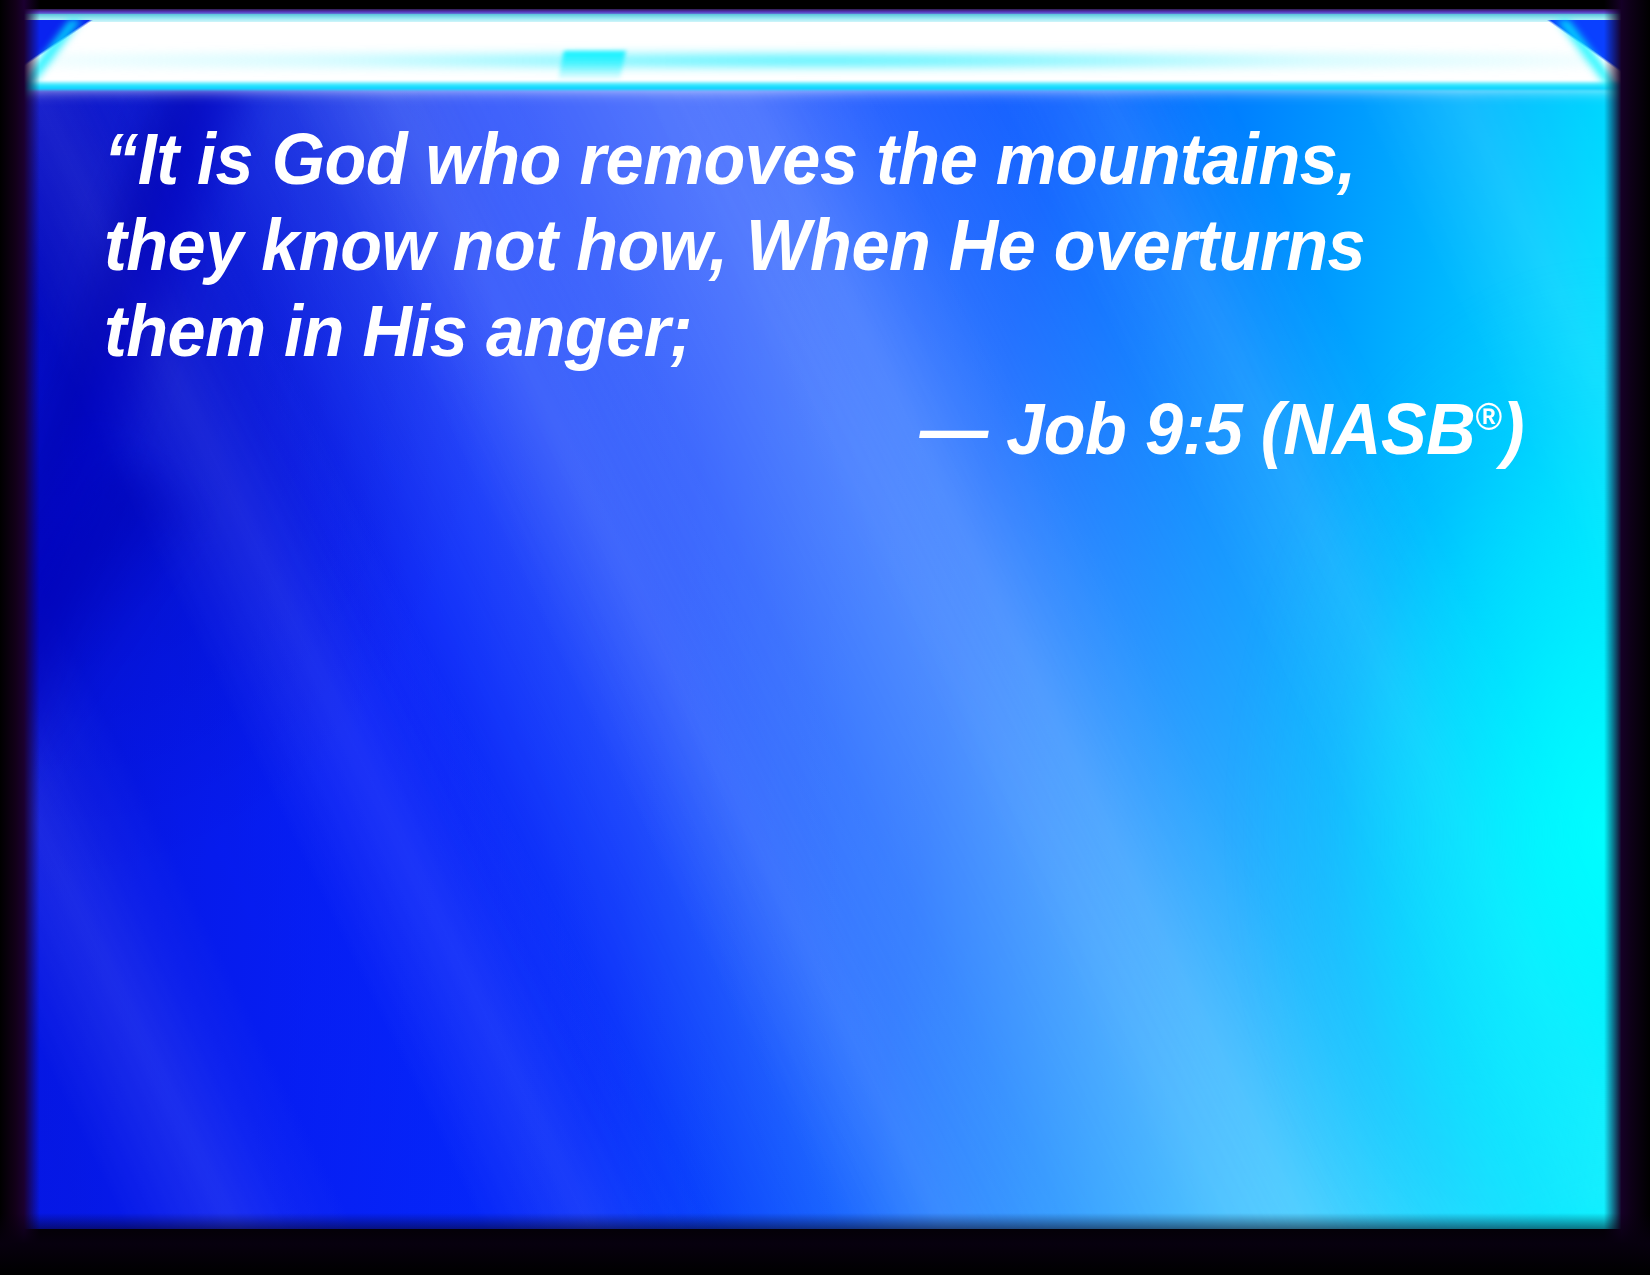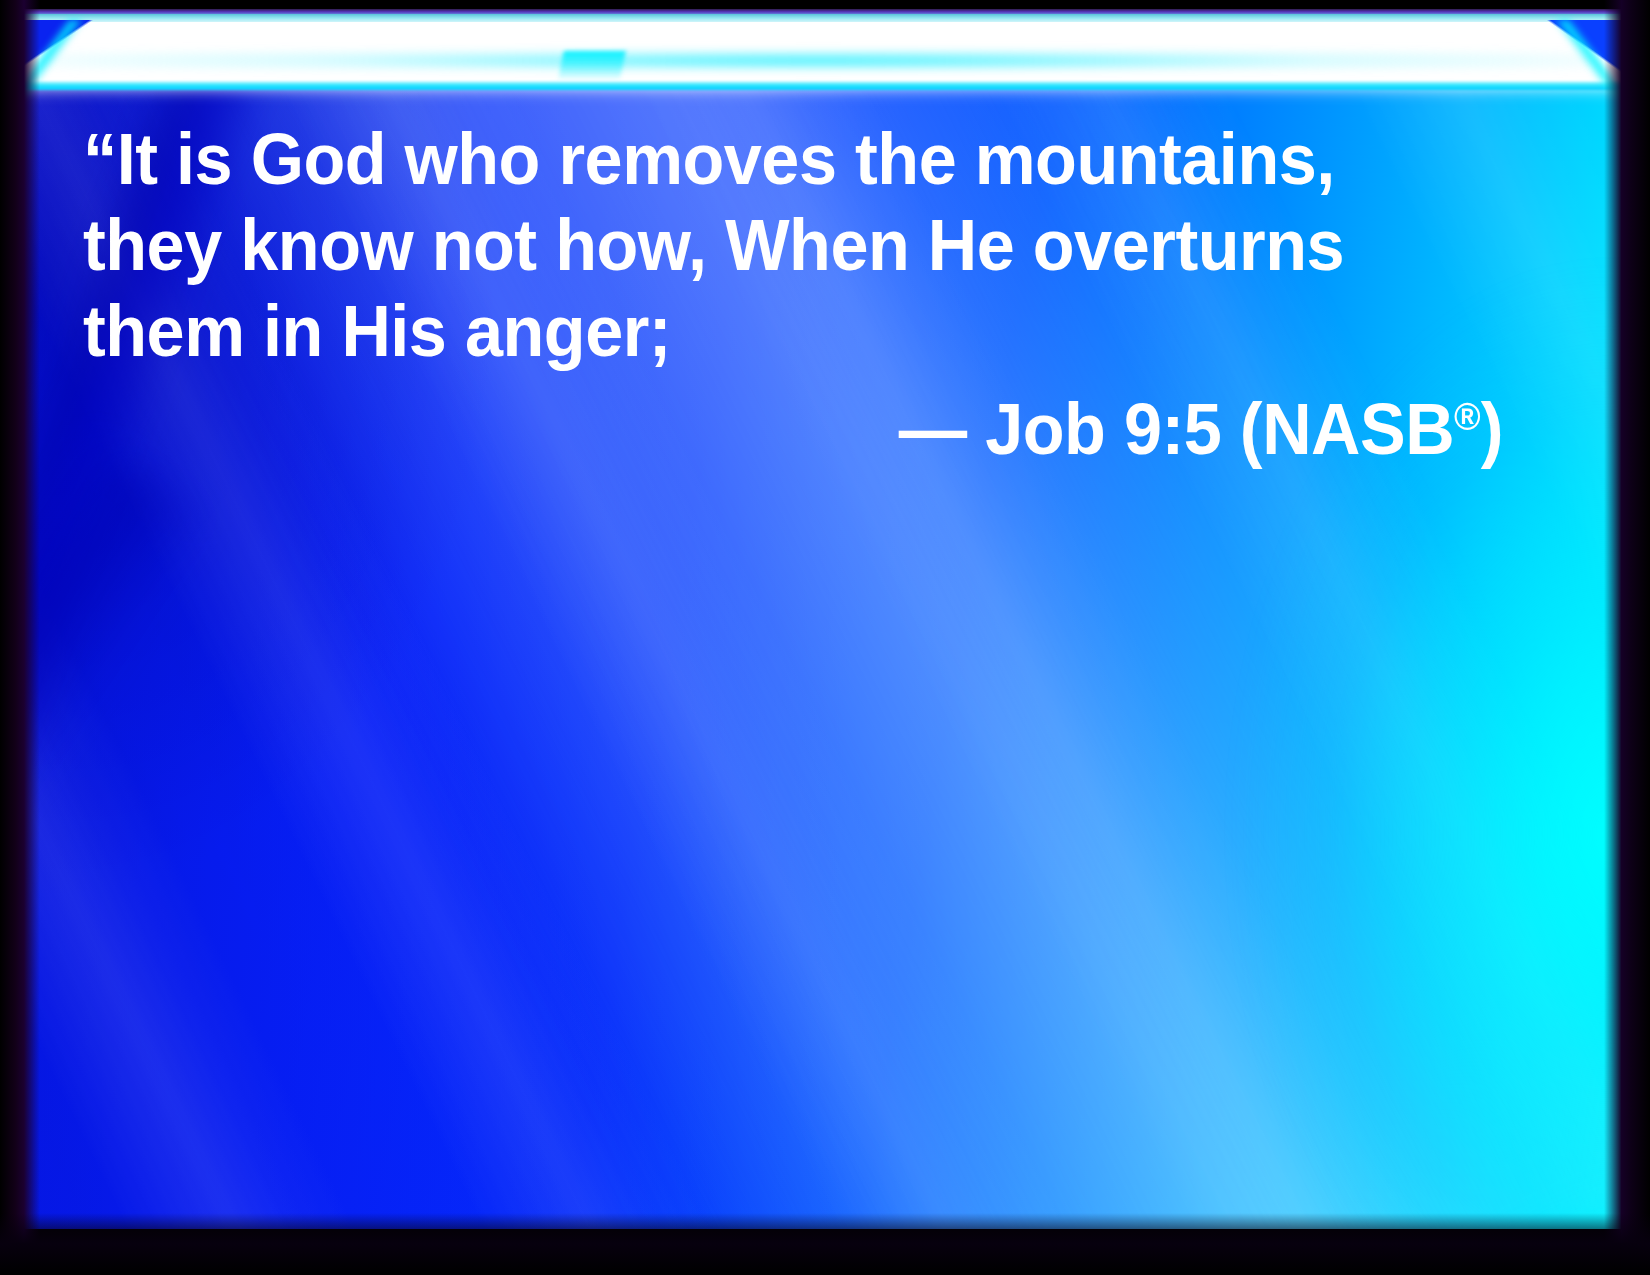--- a/index.html
+++ b/index.html
@@ -228,23 +228,24 @@
   }
   .gb-cut-right-edge {
     position: absolute; right: 0; top: 11px; width: 114px; height: 77px;
     background: linear-gradient(-127deg, rgba(0,240,255,0) 30%, rgba(0,245,255,0.95) 35%, rgba(0,240,255,0) 42%);
     filter: blur(3px);
   }
 
   
   #text-layer {
     position: absolute;
-    left: 6px; top: 9px;
+    left: 27px; top: 9px;
     width: 1611px; height: 1221px;
     z-index: 30;
+    font-style: italic;
   }
 
   #verse-text {
     position: absolute;
     left: 77px;
     top: 107px;
     width: 1400px;
     color: #ffffff;
     font-family: "Liberation Sans", sans-serif;
     font-weight: bold;

